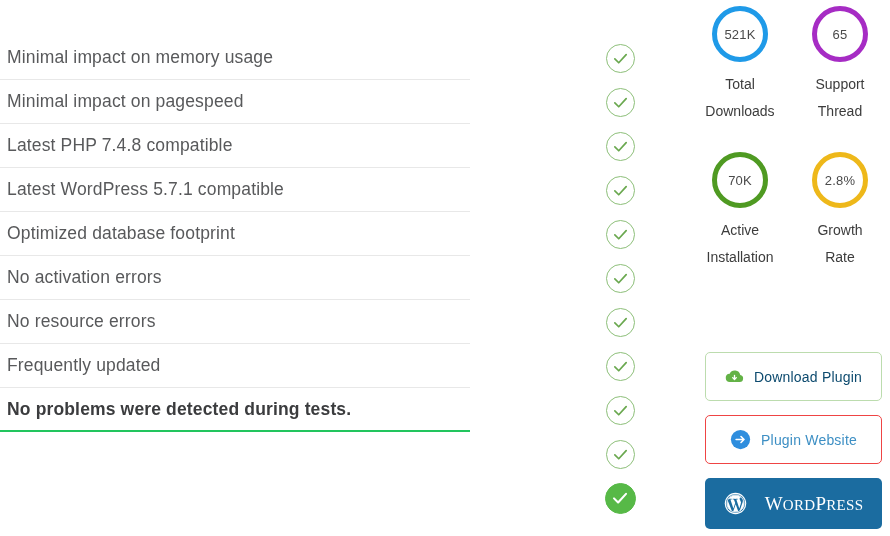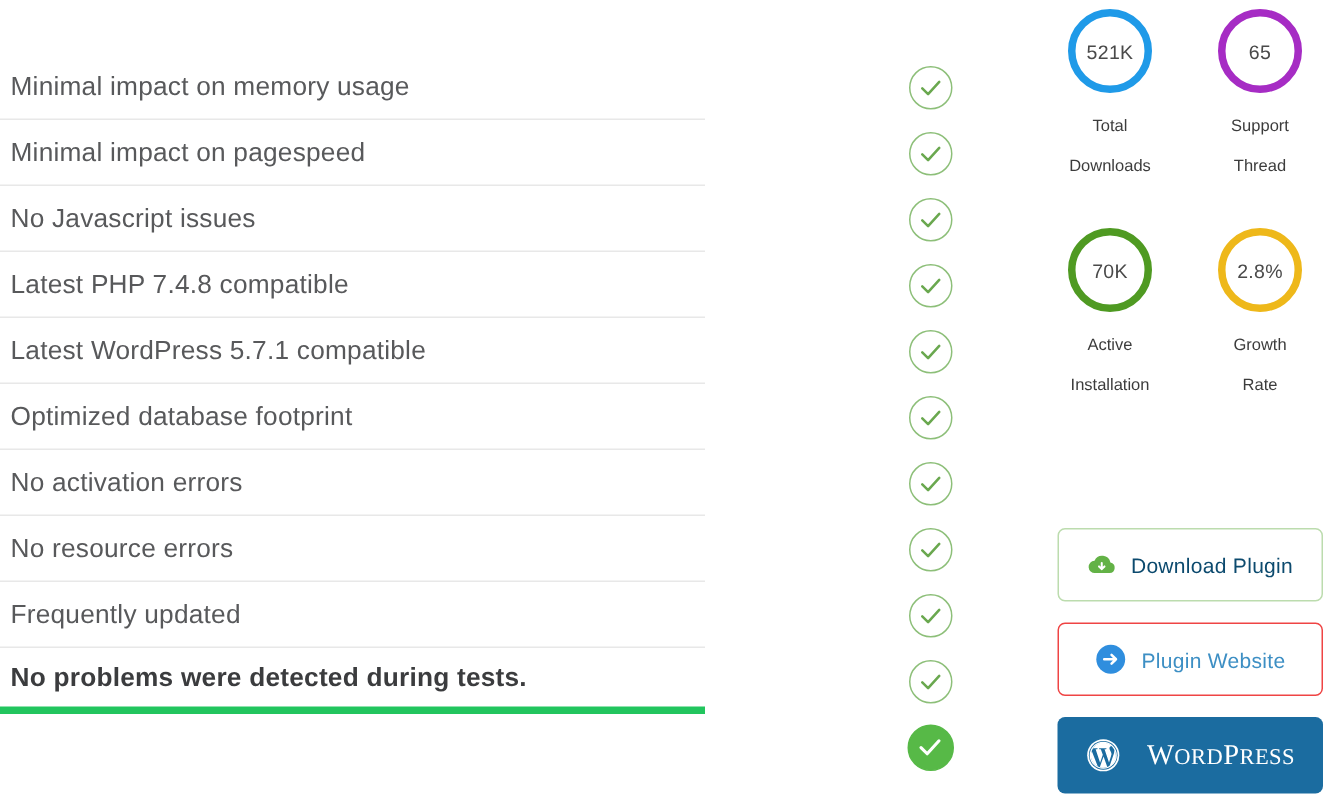--- a/index.html
+++ b/index.html
@@ -25,21 +25,21 @@
   }
   .check-row {
     height: 44px;
     box-sizing: border-box;
     display: flex;
     align-items: center;
     border-bottom: 1px solid #e8e8e8;
     padding-left: 7px;
   }
   .check-row:last-child {
-    border-bottom: 5px solid #22c55e;
+    border-bottom: 2px solid #22c55e;
   }
   .check-label {
     font-size: 17.5px;
     color: #58595b;
     letter-spacing: 0.15px;
     line-height: 1.2;
   }
   .check-row.summary .check-label {
     font-weight: bold;
     color: #3b3c3e;
@@ -105,21 +105,21 @@
     justify-content: center;
     margin-bottom: 9px;
   }
   .stat-value {
     font-size: 13px;
     color: #4a4a4a;
     letter-spacing: 0.2px;
   }
   .stat-label {
     text-align: center;
-    font-size: 11px;
+    font-size: 14px;
     color: #3c3c3c;
     line-height: 27px;
   }
   .stat-label span { display: block; }
   #stats .stat-row.second { margin-top: 27px; }
 
   
   #actions {
     position: absolute;
     left: 705px;
@@ -167,23 +167,20 @@
 </style>
 </head>
 <body>
 
 <div id="checklist">
   <div class="check-row">
     <span class="check-label">Minimal impact on memory usage</span>
   </div>
   <div class="check-row">
     <span class="check-label">Minimal impact on pagespeed</span>
-  </div>
-  <div class="check-row">
-    <span class="check-label">No Javascript issues</span>
   </div>
   <div class="check-row">
     <span class="check-label">Latest PHP 7.4.8 compatible</span>
   </div>
   <div class="check-row">
     <span class="check-label">Latest WordPress 5.7.1 compatible</span>
   </div>
   <div class="check-row">
     <span class="check-label">Optimized database footprint</span>
   </div>

